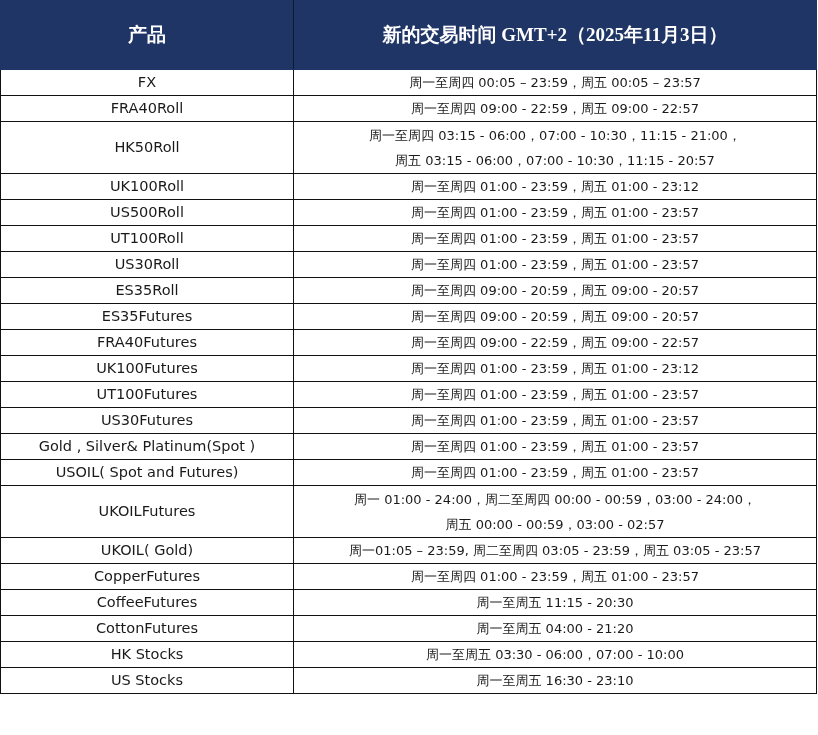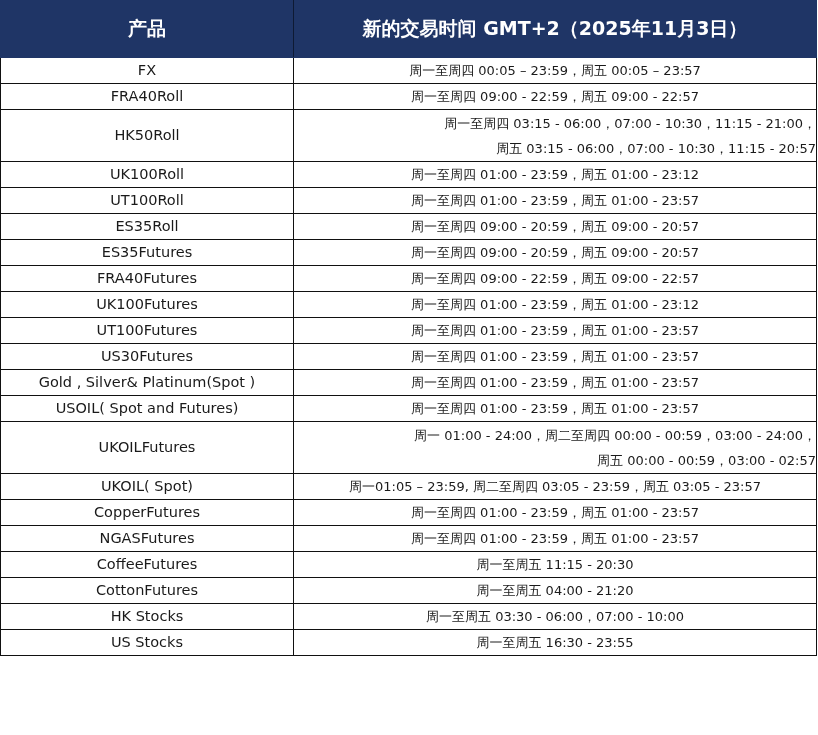--- a/index.html
+++ b/index.html
@@ -16,35 +16,35 @@
     col.c2 { width: 523px; }
     th {
       background: #1f3566;
       color: #ffffff;
       font-weight: bold;
       font-size: 19px;
       height: 56px;
       border: 1px solid #1f3566;
       border-right: 1px solid #0e1a33;
       text-align: center;
-      padding: 0;
+      padding: 6px;
     }
-    th:last-child { border-right: 1px solid #1f3566; }
+    th:last-child { border-right: 1px solid #1f3566; font-family: Liberation Serif, serif; }
     td {
       border: 1px solid #111;
       text-align: center;
       font-size: 14.5px;
       height: 25px;
       padding: 0;
       line-height: 25px;
       white-space: nowrap;
     }
     td.sched { font-size: 13px; }
     tr.two td { height: 51px; }
-    tr.two td .ln { display: block; line-height: 25px; text-align: right; }
+    tr.two td .ln { display: block; line-height: 25px; }
   </style>
 </head>
 <body>
 
 <table>
   <colgroup>
       <col class="c1">
       <col class="c2">
     </colgroup>
   <thead>
@@ -67,21 +67,29 @@
         <td class="sched">
           <span class="ln">周一至周四 03:15 - 06:00，07:00 - 10:30，11:15 - 21:00，</span>
           <span class="ln">周五 03:15 - 06:00，07:00 - 10:30，11:15 - 20:57</span>
         </td>
       </tr>
       <tr>
         <td>UK100Roll</td>
         <td class="sched"><span class="ln">周一至周四 01:00 - 23:59，周五 01:00 - 23:12</span></td>
       </tr>
       <tr>
+        <td>US500Roll</td>
+        <td class="sched"><span class="ln">周一至周四 01:00 - 23:59，周五 01:00 - 23:57</span></td>
+      </tr>
+      <tr>
         <td>UT100Roll</td>
+        <td class="sched"><span class="ln">周一至周四 01:00 - 23:59，周五 01:00 - 23:57</span></td>
+      </tr>
+      <tr>
+        <td>US30Roll</td>
         <td class="sched"><span class="ln">周一至周四 01:00 - 23:59，周五 01:00 - 23:57</span></td>
       </tr>
       <tr>
         <td>ES35Roll</td>
         <td class="sched"><span class="ln">周一至周四 09:00 - 20:59，周五 09:00 - 20:57</span></td>
       </tr>
       <tr>
         <td>ES35Futures</td>
         <td class="sched"><span class="ln">周一至周四 09:00 - 20:59，周五 09:00 - 20:57</span></td>
       </tr>
@@ -110,41 +118,37 @@
         <td class="sched"><span class="ln">周一至周四 01:00 - 23:59，周五 01:00 - 23:57</span></td>
       </tr>
       <tr class="two">
         <td>UKOILFutures</td>
         <td class="sched">
           <span class="ln">周一 01:00 - 24:00，周二至周四 00:00 - 00:59，03:00 - 24:00，</span>
           <span class="ln">周五 00:00 - 00:59，03:00 - 02:57</span>
         </td>
       </tr>
       <tr>
-        <td>UKOIL( Spot)</td>
+        <td>UKOIL( Gold)</td>
         <td class="sched"><span class="ln">周一01:05 – 23:59, 周二至周四 03:05 - 23:59，周五 03:05 - 23:57</span></td>
       </tr>
       <tr>
         <td>CopperFutures</td>
-        <td class="sched"><span class="ln">周一至周四 01:00 - 23:59，周五 01:00 - 23:57</span></td>
-      </tr>
-      <tr>
-        <td>NGASFutures</td>
         <td class="sched"><span class="ln">周一至周四 01:00 - 23:59，周五 01:00 - 23:57</span></td>
       </tr>
       <tr>
         <td>CoffeeFutures</td>
         <td class="sched"><span class="ln">周一至周五 11:15 - 20:30</span></td>
       </tr>
       <tr>
         <td>CottonFutures</td>
         <td class="sched"><span class="ln">周一至周五 04:00 - 21:20</span></td>
       </tr>
       <tr>
         <td>HK Stocks</td>
         <td class="sched"><span class="ln">周一至周五 03:30 - 06:00，07:00 - 10:00</span></td>
       </tr>
       <tr>
         <td>US Stocks</td>
-        <td class="sched"><span class="ln">周一至周五 16:30 - 23:55</span></td>
+        <td class="sched"><span class="ln">周一至周五 16:30 - 23:10</span></td>
       </tr>
     </tbody>
 </table>
 
 </body></html>

